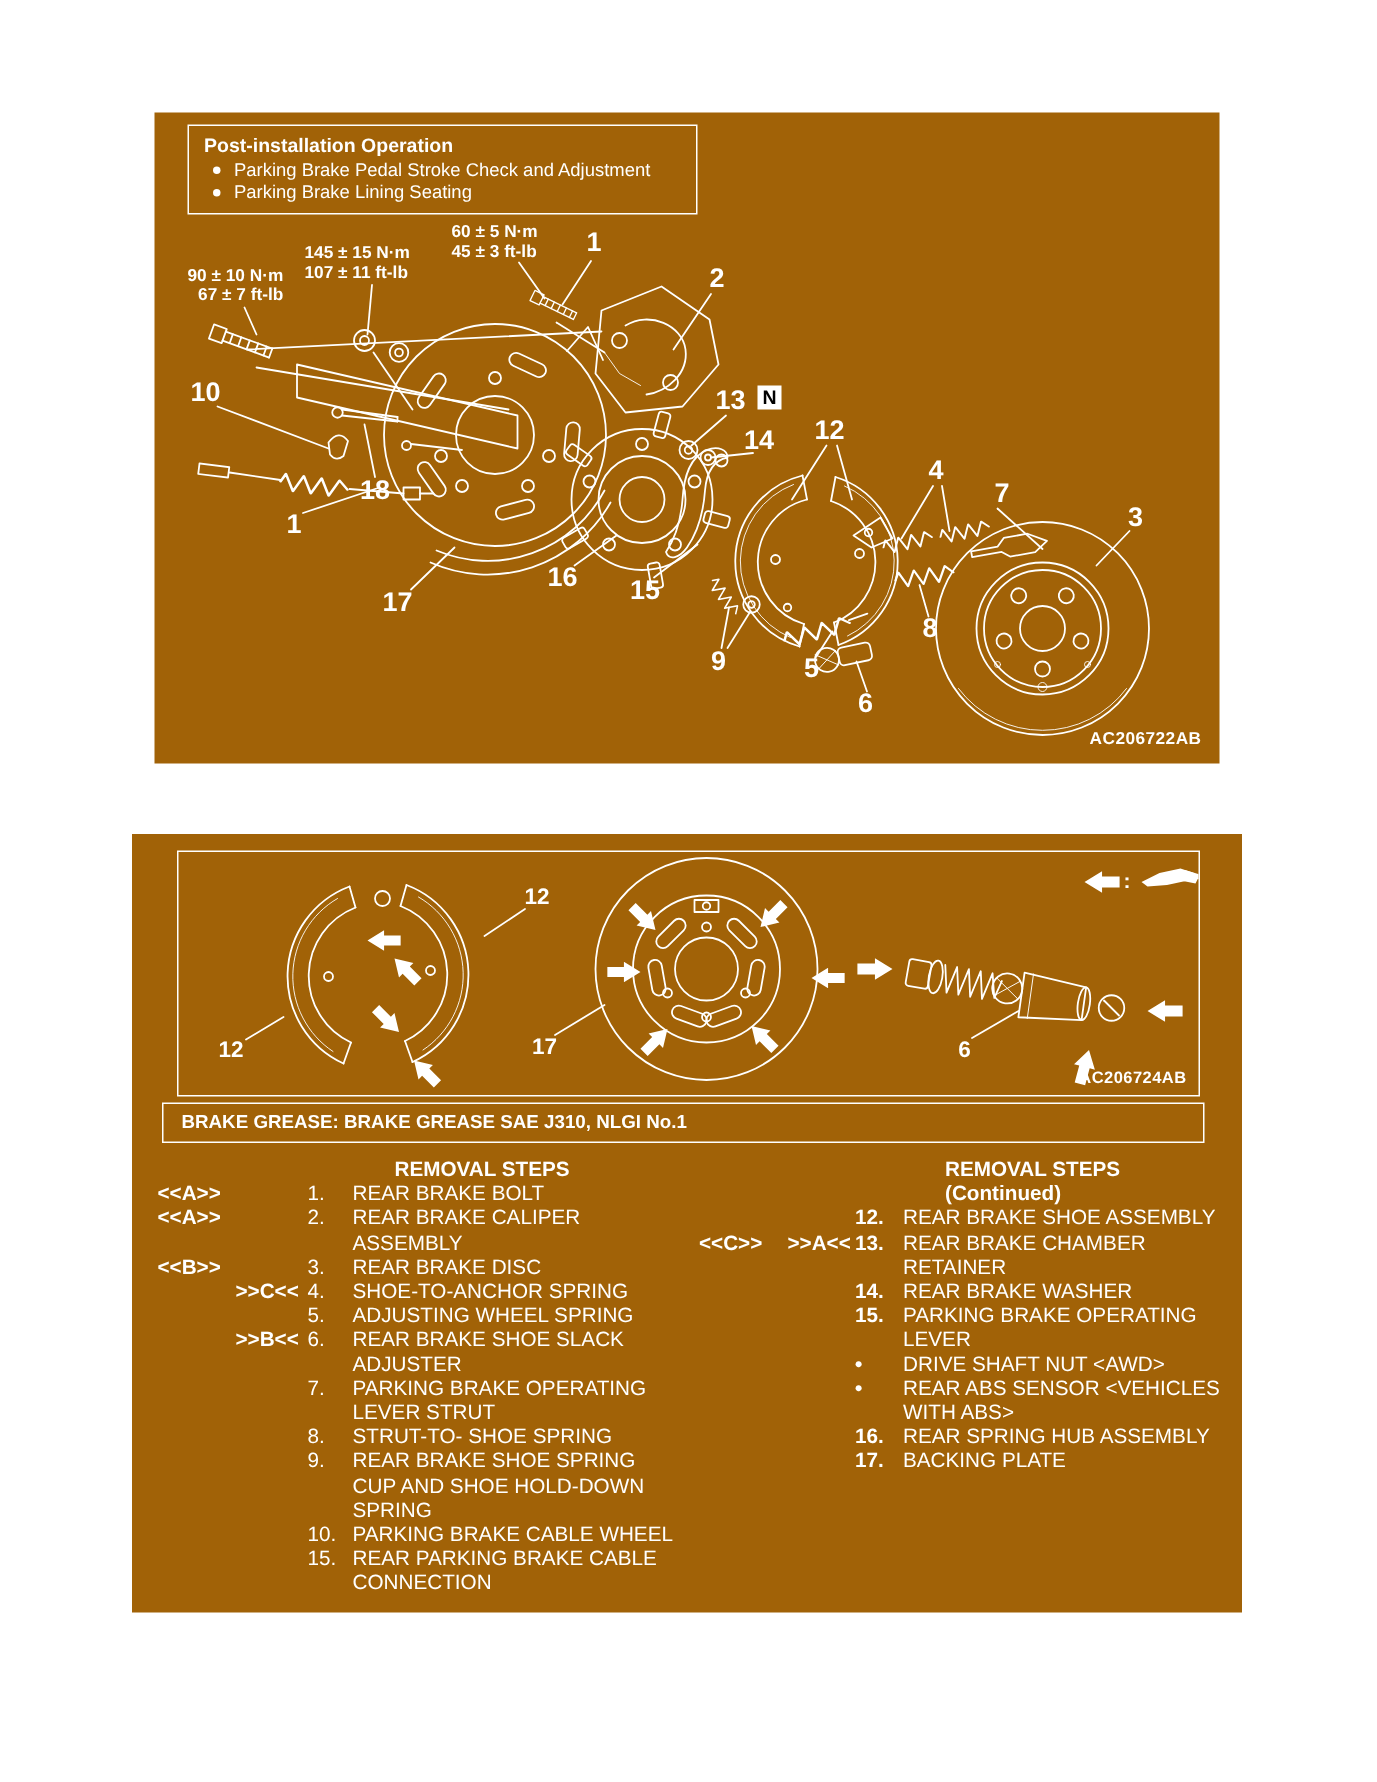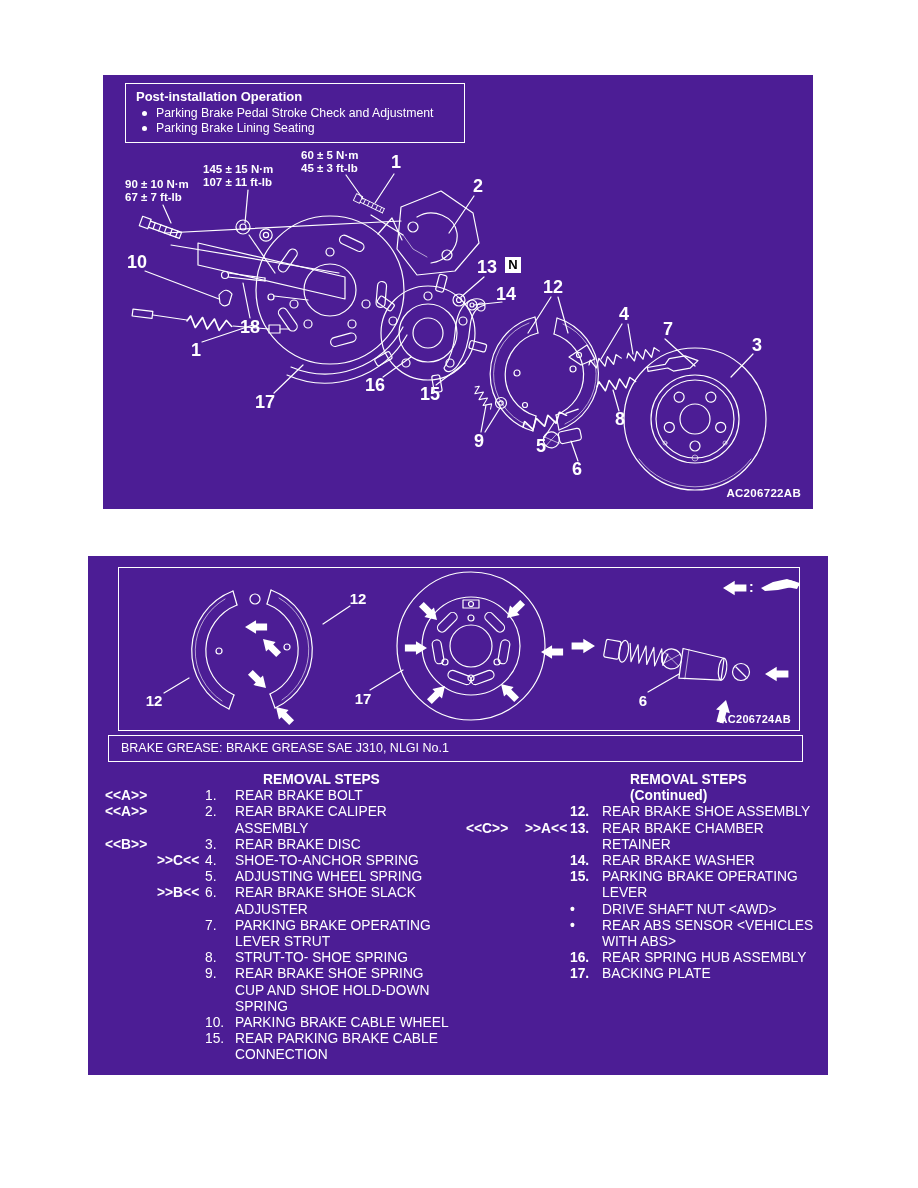--- a/index.html
+++ b/index.html
@@ -1,18 +1,18 @@
 <!DOCTYPE html>
 <html><head>
 <meta charset="utf-8">
 <style>
   html,body{margin:0;padding:0;background:#fff;}
   .page{position:relative;width:918px;height:1188px;background:#ffffff;overflow:hidden;
         font-family:"Liberation Sans",sans-serif;}
-  .panel{position:absolute;background:#4c1d95;color:#fff;}
+  .panel{position:absolute;background:#a16207;color:#fff;}
   #panel1{left:103px;top:75px;width:710px;height:434px;}
   #panel2{left:88px;top:556px;width:740px;height:519px;}
   .layer{position:absolute;left:0;top:0;}
   .diagram *{stroke:#ffffff;fill:none;stroke-width:1.2;stroke-linecap:round;stroke-linejoin:round;}
   .diagram .thin{stroke-width:0.6;}
   .diagram .lead{stroke-width:1;}
   .diagram .fill{fill:#ffffff;stroke:none;}
   .post-box{position:absolute;left:22px;top:8px;width:340px;height:60px;border:1px solid #fff;box-sizing:border-box;}
   .post-title{margin:5px 0 2px 10px;font-weight:bold;font-size:13px;}
   .post-bullet{display:flex;margin:1px 0 0 16px;font-size:12.3px;}
@@ -21,21 +21,21 @@
   .callout{position:absolute;transform:translate(-50%,-50%);font-weight:bold;font-size:18px;white-space:nowrap;}
   .callout.small{font-size:15px;}
   .nbox{position:absolute;transform:translate(-50%,-50%);width:16px;height:16px;background:#fff;color:#000;
         font-weight:bold;font-size:13px;text-align:center;line-height:16px;}
   .figcode{position:absolute;font-weight:bold;font-size:11.5px;letter-spacing:0.3px;}
   #figcode1{right:12px;bottom:10px;}
   #figcode2{right:8px;bottom:5px;font-size:11px;}
   .inner-box{position:absolute;left:30px;top:11px;width:682px;height:164px;border:1px solid #fff;box-sizing:border-box;}
   .legend-sep{position:absolute;left:630px;top:11px;font-weight:bold;font-size:14px;}
   .grease{position:absolute;left:20px;top:179px;width:695px;height:27px;border:1px solid #fff;box-sizing:border-box;
-          font-weight:normal;font-size:12.5px;line-height:24px;padding-left:12px;white-space:nowrap;}
+          font-weight:bold;font-size:12.5px;line-height:24px;padding-left:12px;white-space:nowrap;}
   .steps{position:absolute;top:216px;font-size:13.8px;line-height:16.2px;}
   #steps-left{left:17px;width:352px;}
   #steps-right{left:378px;width:356px;}
   .steps-header{font-weight:bold;padding-left:28px;}
   #steps-left .steps-header{margin-left:130px;}
   #steps-right .steps-header{margin-left:136px;}
   .srow{display:flex;align-items:flex-start;}
   .srow span{display:block;}
   .m1{width:52px;font-weight:bold;flex:none;}
   .m2{width:48px;font-weight:bold;flex:none;}
@@ -285,21 +285,21 @@
         <span class="dot"></span>
         <span>Parking Brake Pedal Stroke Check and Adjustment</span>
       </div>
       <div class="post-bullet">
         <span class="dot"></span>
         <span>Parking Brake Lining Seating</span>
       </div>
     </div>
 
     <div class="layer" id="torque-layer">
-        <div class="torque" style="left: 22px; top: 103px;">90 ± 10 N·m<br>67 ± 7 ft-lb</div>
+        <div class="torque" style="left: 22px; top: 103px; text-align: right;">90 ± 10 N·m<br>67 ± 7 ft-lb</div>
         <div class="torque" style="left: 100px; top: 88px;">145 ± 15 N·m<br>107 ± 11 ft-lb</div>
         <div class="torque" style="left: 198px; top: 74px;">60 ± 5 N·m<br>45 ± 3 ft-lb</div>
       </div>
     <div class="layer" id="callout-layer1">
         <span class="callout" style="left: 293px; top: 87px;">1</span>
         <span class="callout" style="left: 375px; top: 111px;">2</span>
         <span class="callout" style="left: 34px; top: 187px;">10</span>
         <span class="callout" style="left: 93px; top: 275px;">1</span>
         <span class="callout" style="left: 147px; top: 252px; text-align: center;">18</span>
         <span class="callout" style="left: 162px; top: 327px;">17</span>

